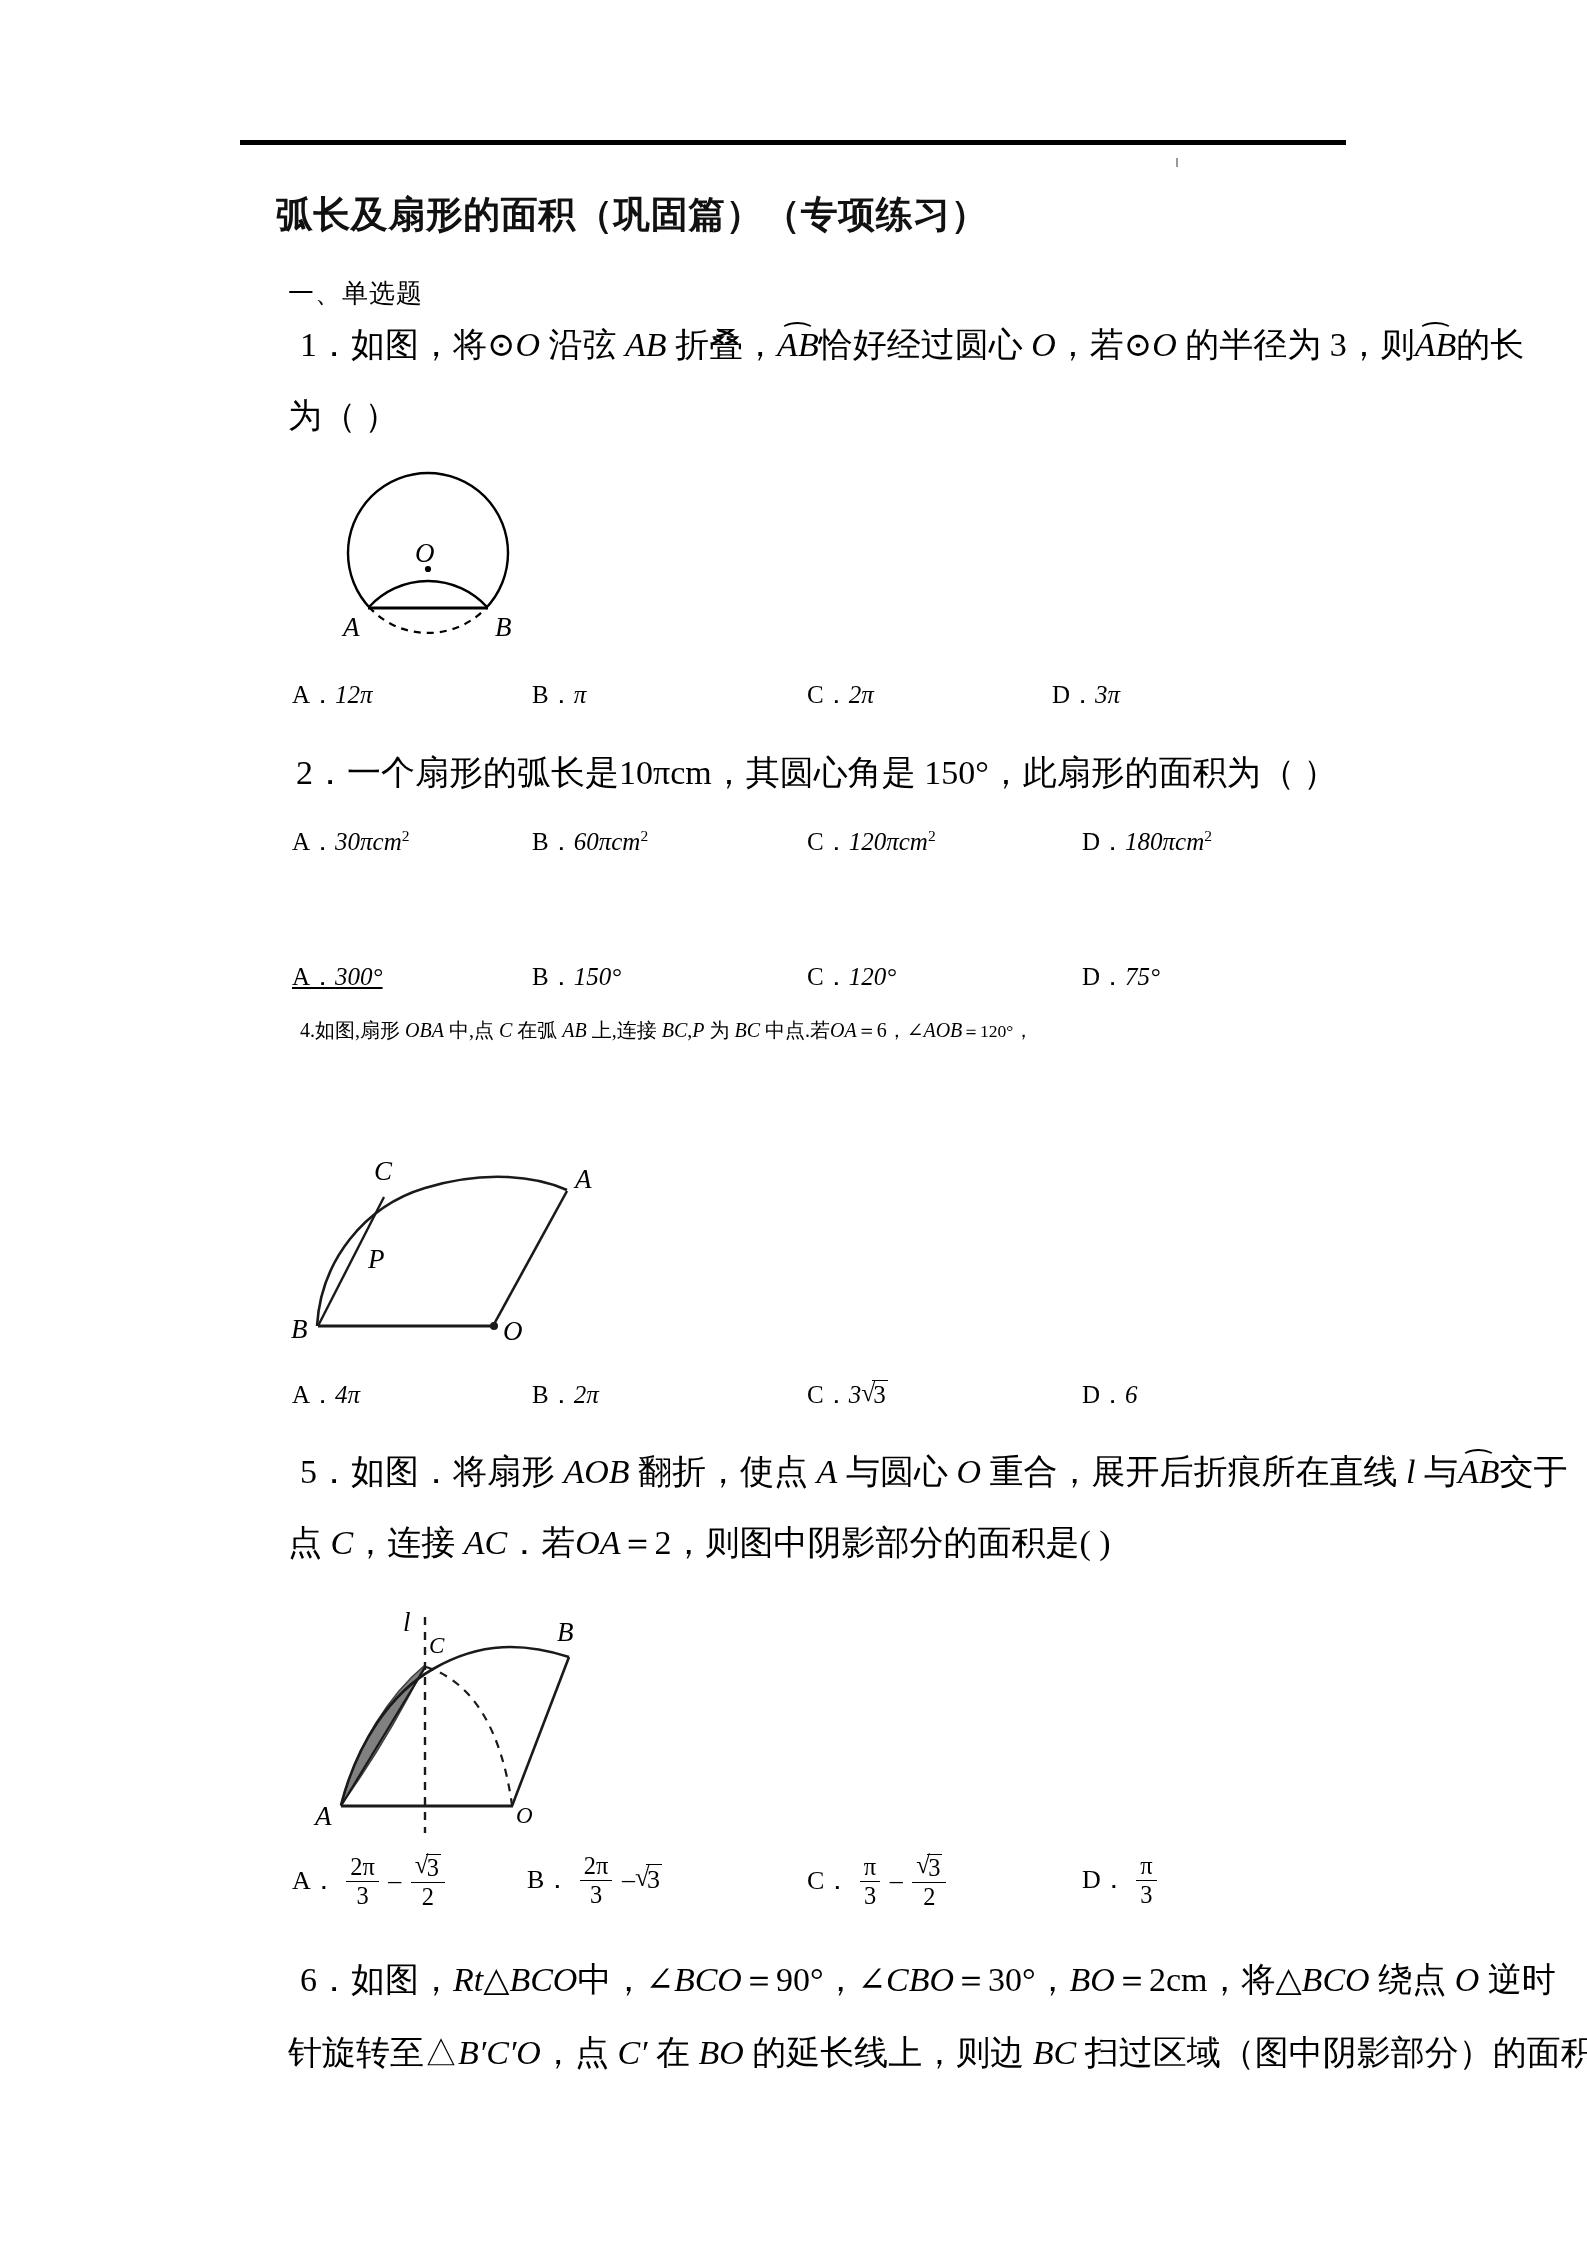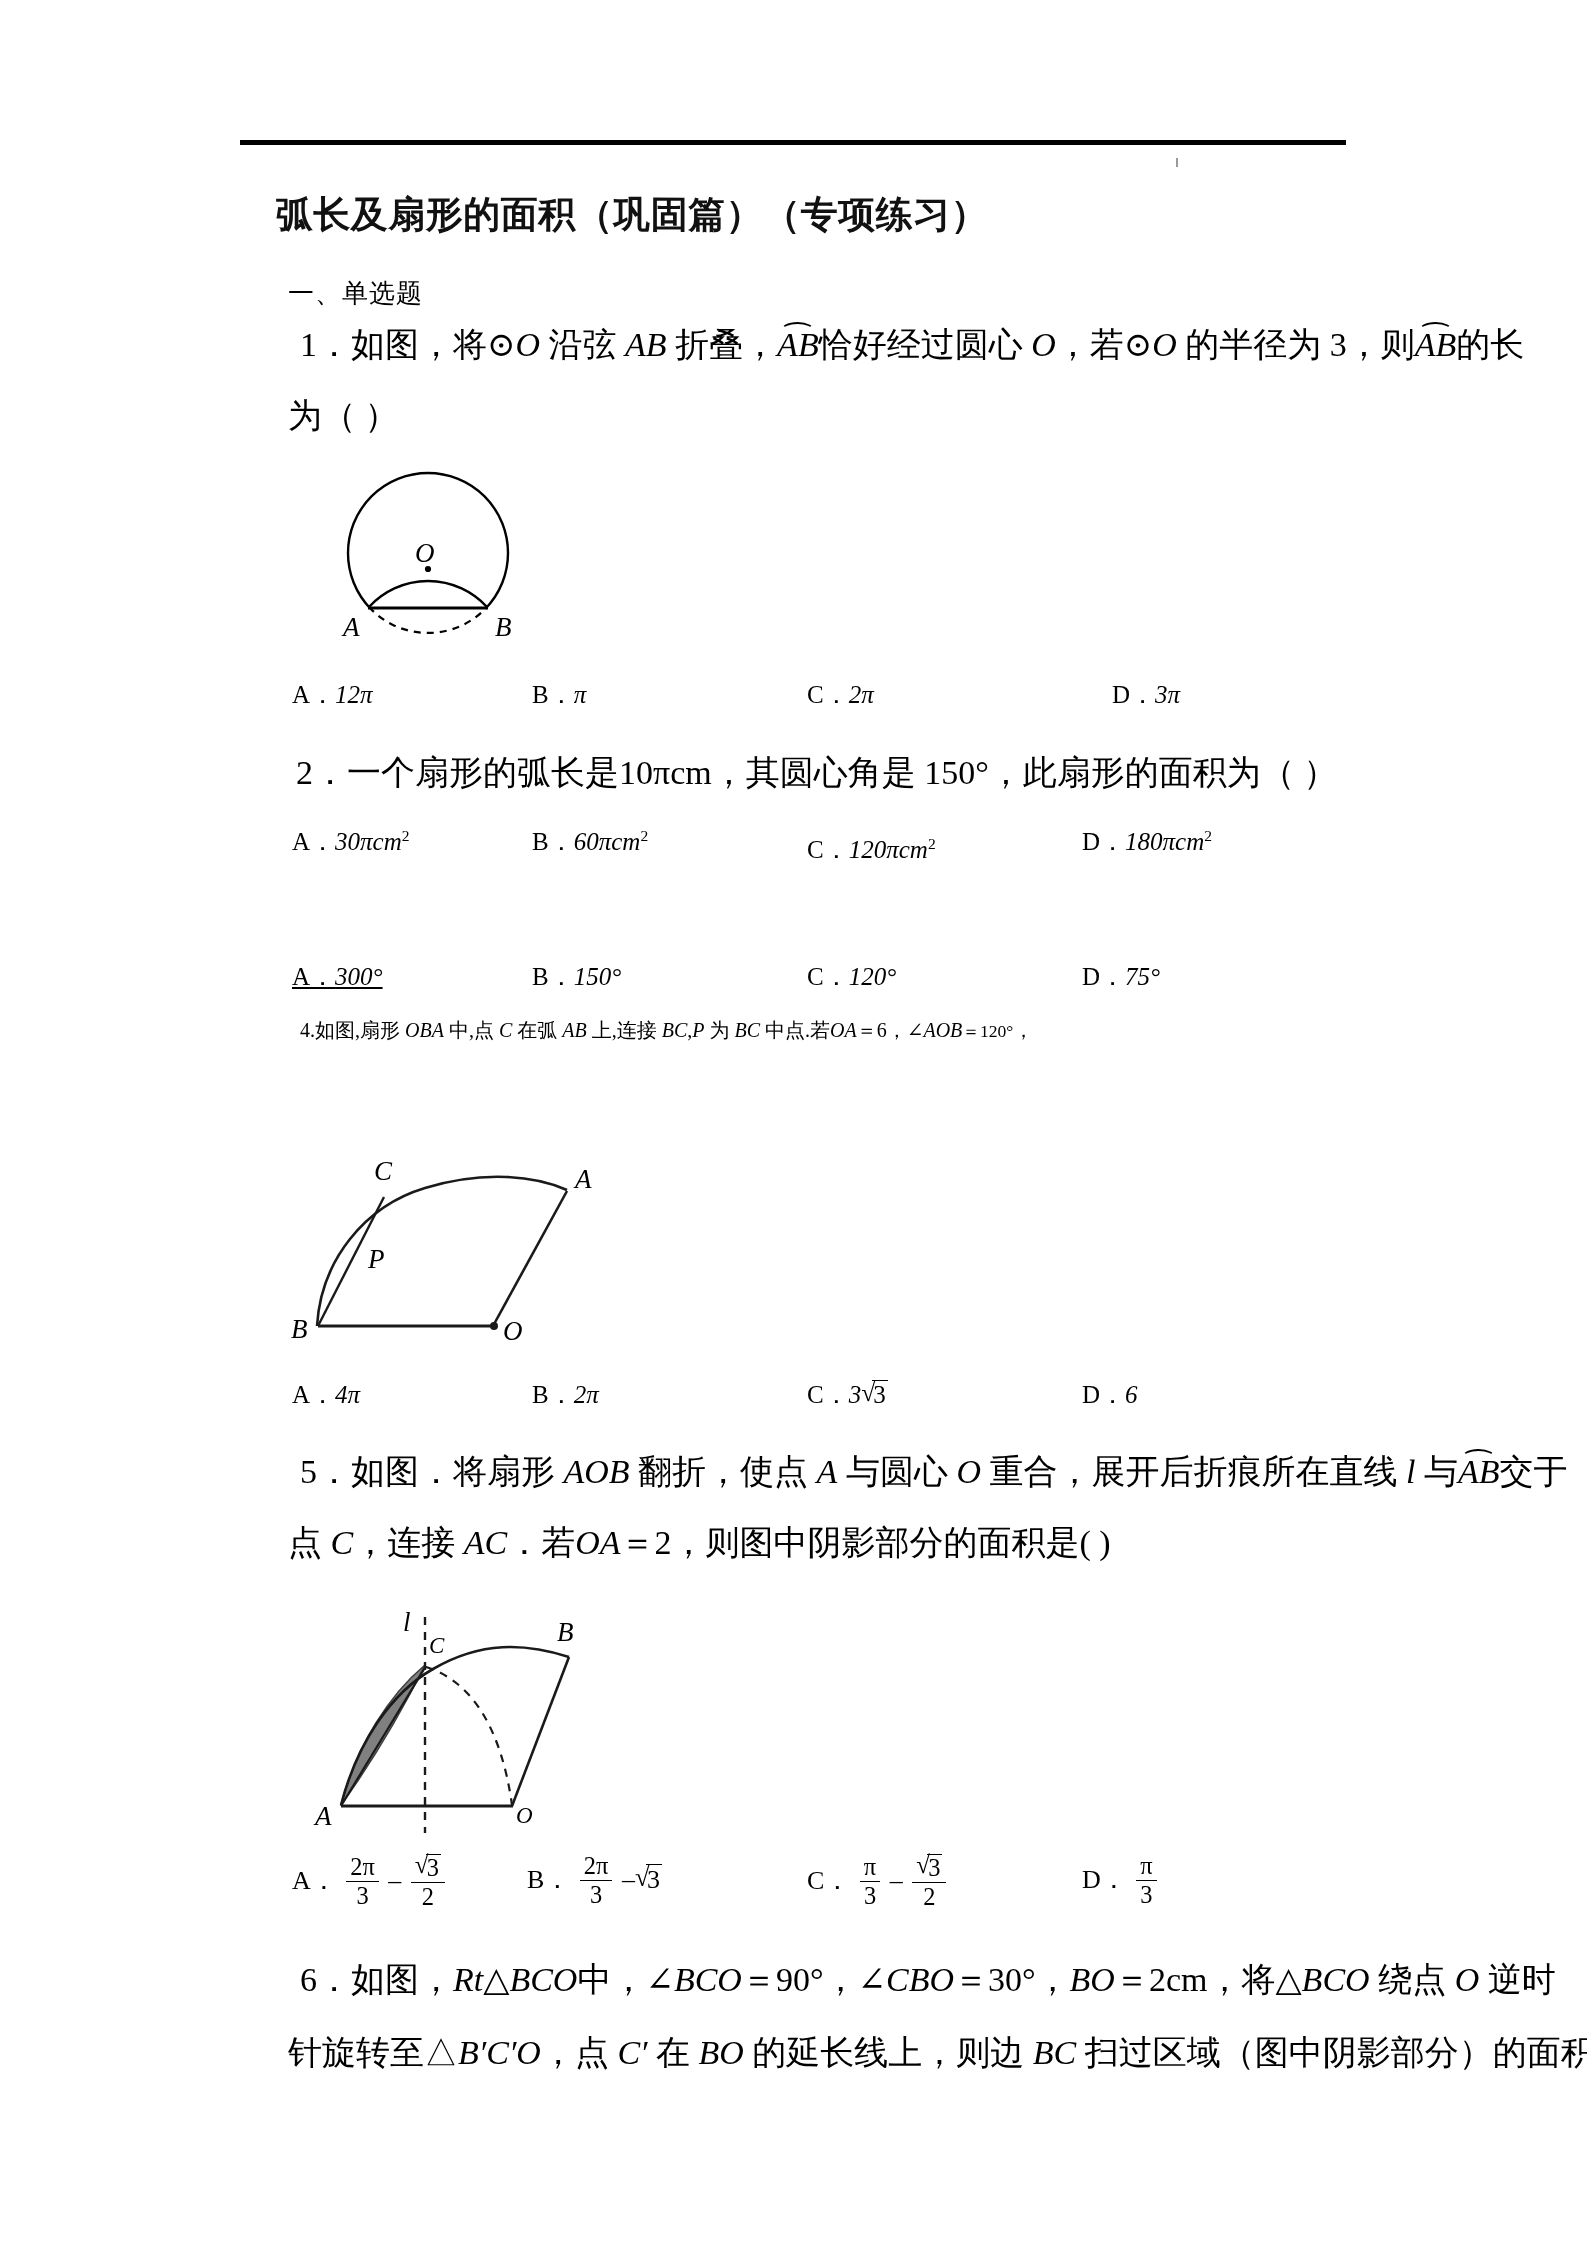--- a/index.html
+++ b/index.html
@@ -196,28 +196,28 @@
       <text class="fig-lbl" x="135" y="127">O</text>
       <text class="fig-lbl" x="63" y="201">A</text>
       <text class="fig-lbl" x="215" y="201">B</text>
     </svg>
   </div>
 
   <div class="optrow" style="left:292px; top:678px; width:1060px;">
     <span class="opt" style="left:0px;"><span class="lbl">A．</span><span class="val">12π</span></span>
     <span class="opt" style="left:240px;"><span class="lbl">B．</span><span class="val">π</span></span>
     <span class="opt" style="left:515px;"><span class="lbl">C．</span><span class="val">2π</span></span>
-    <span class="opt" style="left:820px;font-family:Liberation Serif, serif;"><span class="lbl">D．</span><span class="val">3π</span></span>
+    <span class="opt" style="left:760px;font-family:Liberation Serif, serif;"><span class="lbl">D．</span><span class="val">3π</span></span>
   </div>
 
   <div class="qline" style="left:296px; top:755px;">2．一个扇形的弧长是10πcm，其圆心角是 150°，此扇形的面积为（      ）</div>
   <div class="optrow" style="left:292px; top:825px; width:1060px;">
     <span class="opt" style="left:0px;"><span class="lbl">A．</span><span class="val">30πcm</span><span class="sup">2</span></span>
     <span class="opt" style="left:240px;"><span class="lbl">B．</span><span class="val">60πcm</span><span class="sup">2</span></span>
-    <span class="opt" style="left:515px;margin-top:8px;"><span class="lbl">C．</span><span class="val">120πcm</span><span class="sup">2</span></span>
+    <span class="opt" style="left:515px;"><span class="lbl">C．</span><span class="val">120πcm</span><span class="sup">2</span></span>
     <span class="opt" style="left:790px;"><span class="lbl">D．</span><span class="val">180πcm</span><span class="sup">2</span></span>
   </div>
 
   <div class="optrow" style="left:292px; top:960px; width:1060px;">
     <span class="opt" style="left:0px;text-decoration:underline;"><span class="lbl">A．</span><span class="val">300°</span></span>
     <span class="opt" style="left:240px;"><span class="lbl">B．</span><span class="val">150°</span></span>
     <span class="opt" style="left:515px;"><span class="lbl">C．</span><span class="val">120°</span></span>
     <span class="opt" style="left:790px;"><span class="lbl">D．</span><span class="val">75°</span></span>
   </div>
 

